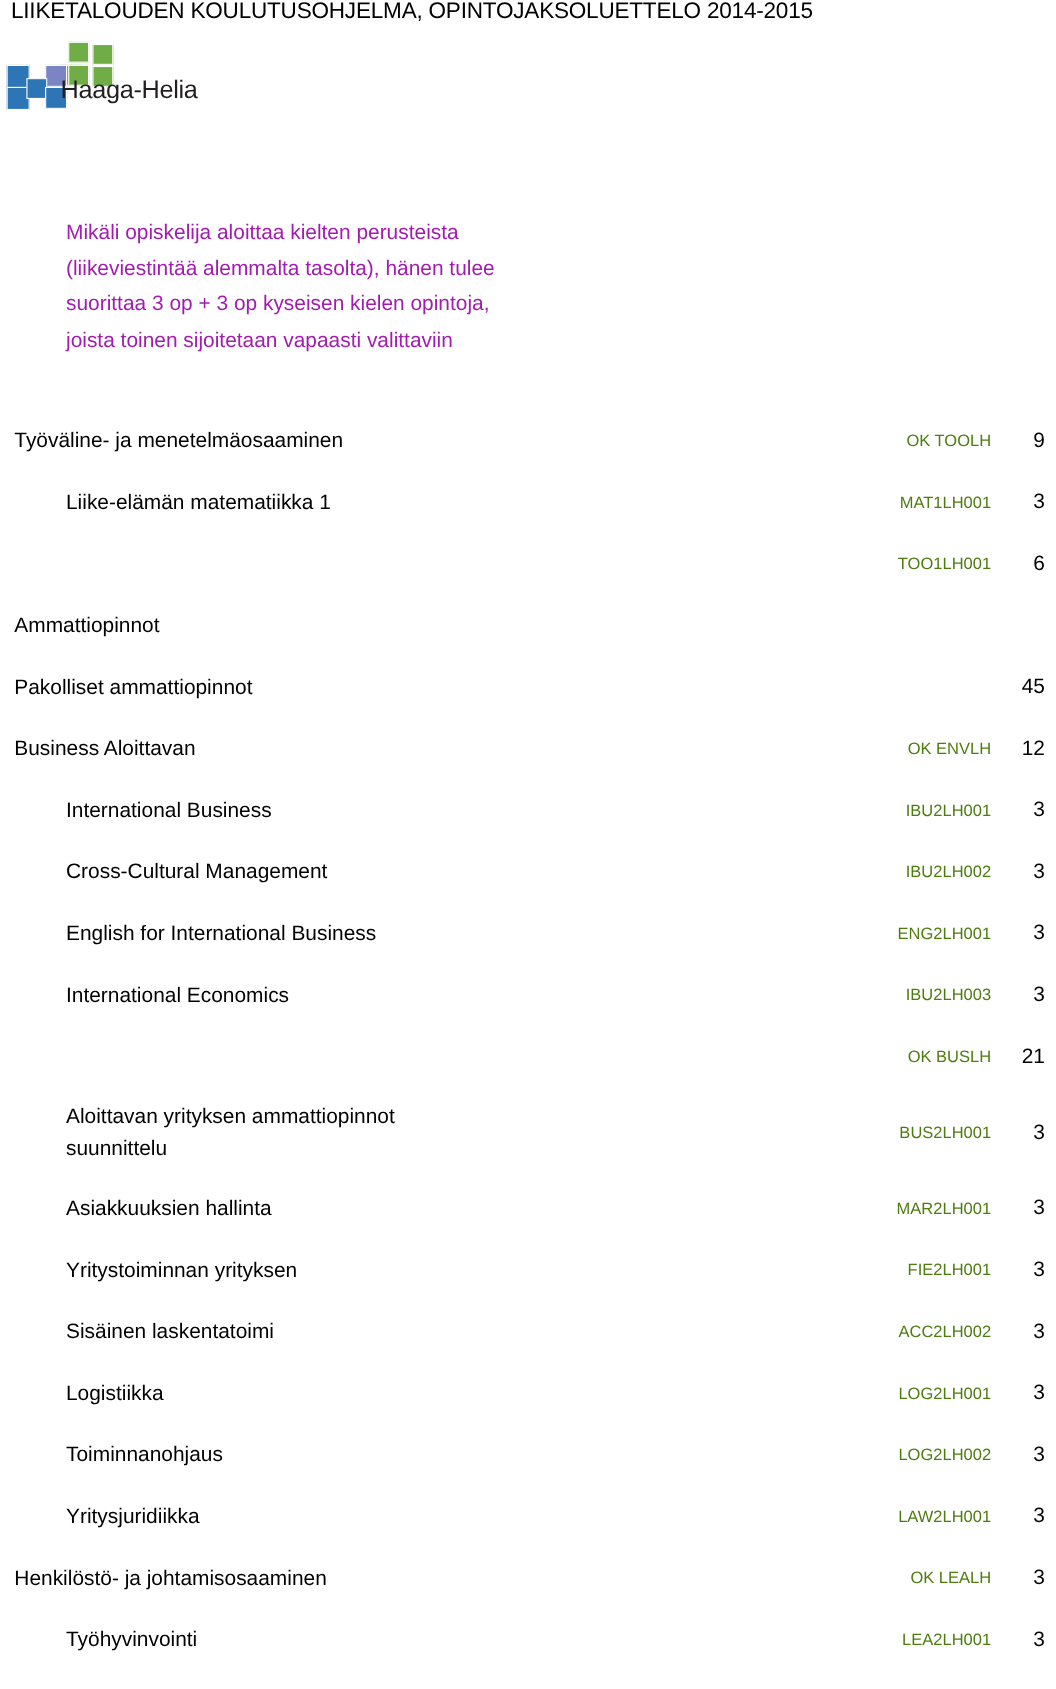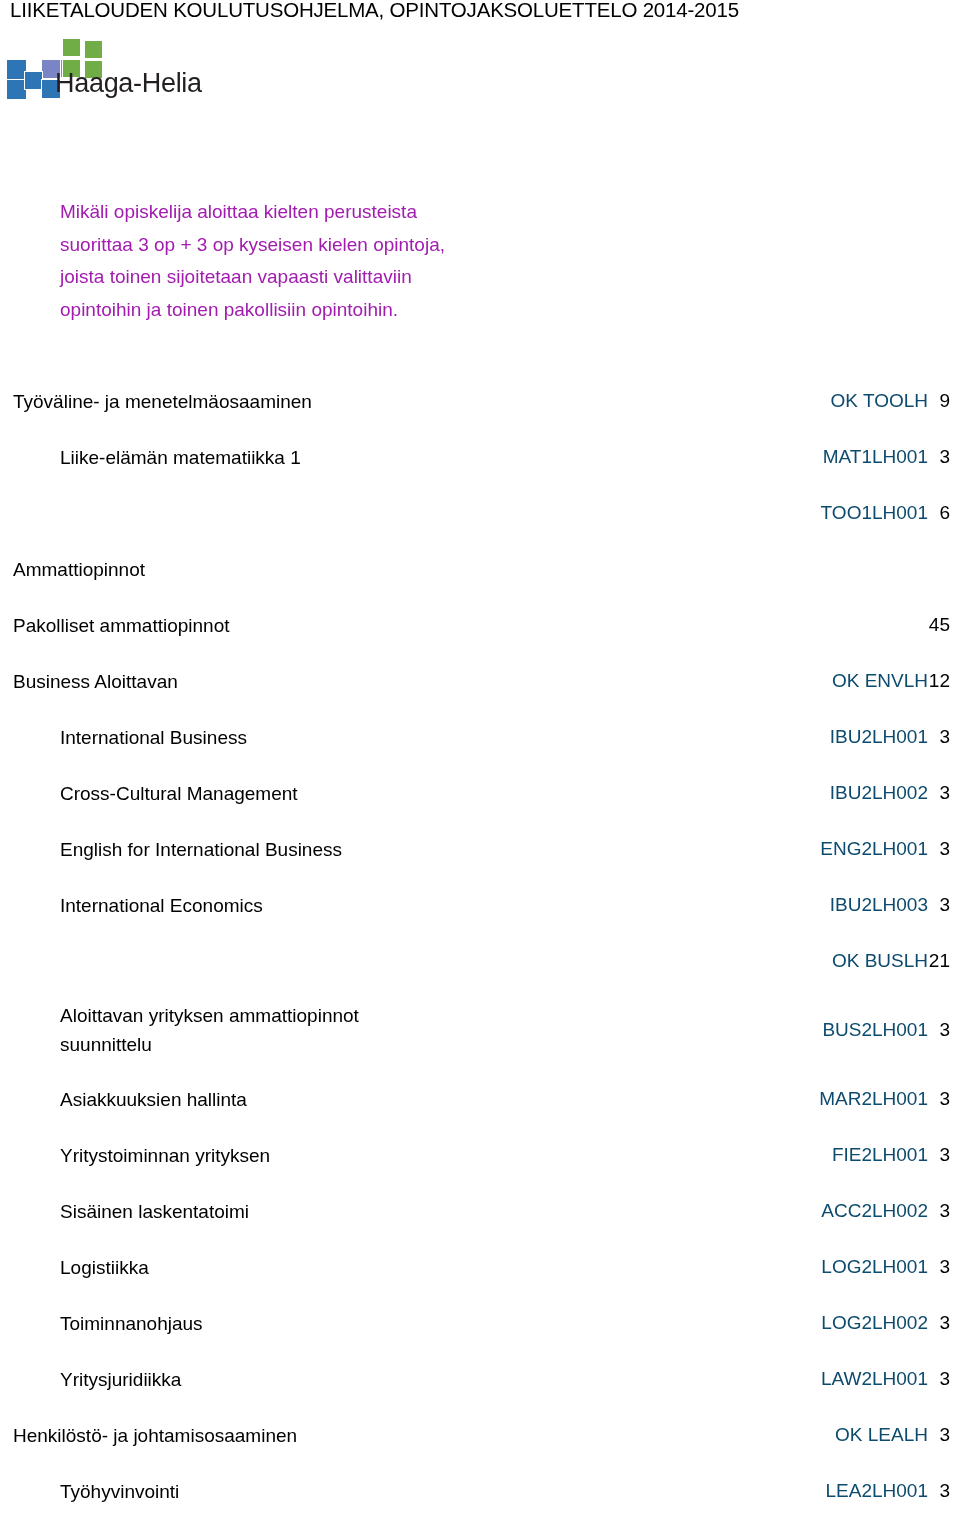--- a/index.html
+++ b/index.html
@@ -38,21 +38,21 @@
   .logo-sq {
     position: absolute;
     border: 1.5px solid #ffffff;
     box-sizing: border-box;
   }
 
   #logo-wordmark {
     position: absolute;
     left: 55px;
     top: 68px;
-    font-size: 27px;
+    font-size: 23px;
     letter-spacing: -0.3px;
     color: #231f20;
   }
 
   
   #intro {
     position: absolute;
     left: 60px;
     top: 196px;
     width: 470px;
@@ -85,25 +85,25 @@
     color: #000000;
     white-space: pre-line;
   }
   .row.level0 .r-name { left: 13px; }
   .row.level1 .r-name { left: 60px; }
 
   .r-code {
     position: absolute;
     top: 50%;
     transform: translateY(-50%);
-    right: 32px;
-    font-size: 19px;
+    right: 59px;
+    font-size: 15px;
     text-align: right;
     white-space: nowrap;
-    color: #0c4a6e;
+    color: #4d7c0f;
   }
   .r-credits {
     position: absolute;
     top: 50%;
     transform: translateY(-50%);
     right: 10px;
     width: 32px;
     font-size: 19px;
     text-align: right;
     white-space: nowrap;
@@ -127,23 +127,23 @@
 
   <div class="logo-sq" style="left:0px;  top:21px; width:21px; height:21px; background:#2E75B6;"></div>
   <div class="logo-sq" style="left:0px;  top:41px; width:21px; height:21px; background:#2E75B6;"></div>
   <div class="logo-sq" style="left:18px; top:33px; width:19px; height:19px; background:#2E75B6;"></div>
   <div class="logo-sq" style="left:35px; top:41px; width:20px; height:20px; background:#2E75B6;"></div>
 </div>
 <div id="logo-wordmark">Haaga-Helia</div>
 
 <div id="intro">
   <div>Mikäli opiskelija aloittaa kielten perusteista</div>
+  <div>(liikeviestintää alemmalta tasolta), hänen tulee</div>
   <div>suorittaa 3 op + 3 op kyseisen kielen opintoja,</div>
   <div>joista toinen sijoitetaan vapaasti valittaviin</div>
-  <div>opintoihin ja toinen pakollisiin opintoihin.</div>
 </div>
 
 <div id="course-table">
     <div class="row level0 short">
       <div class="r-name">Työväline- ja menetelmäosaaminen</div>
       <div class="r-code">OK TOOLH</div>
       <div class="r-credits">9</div>
     </div>
     <div class="row level1 short">
       <div class="r-name">Liike-elämän matematiikka 1</div>

